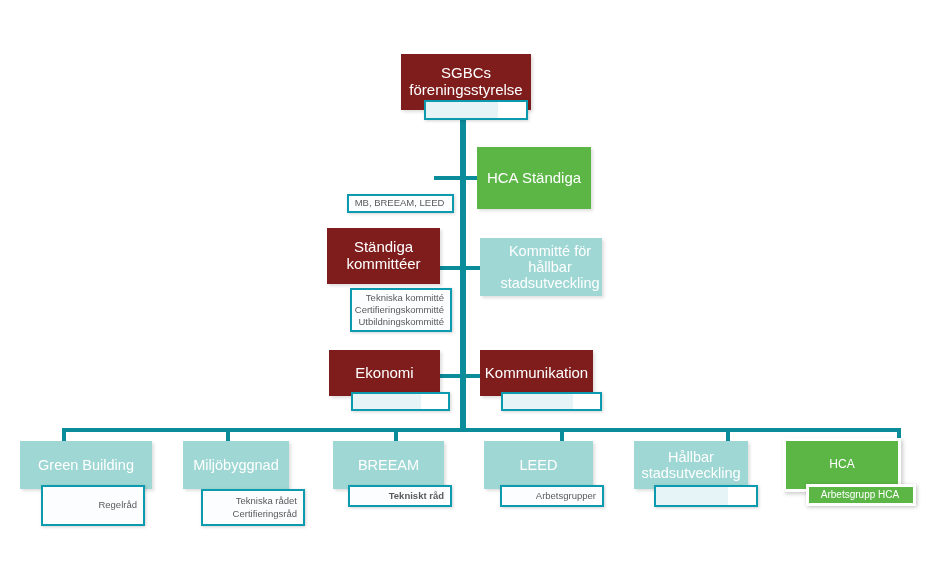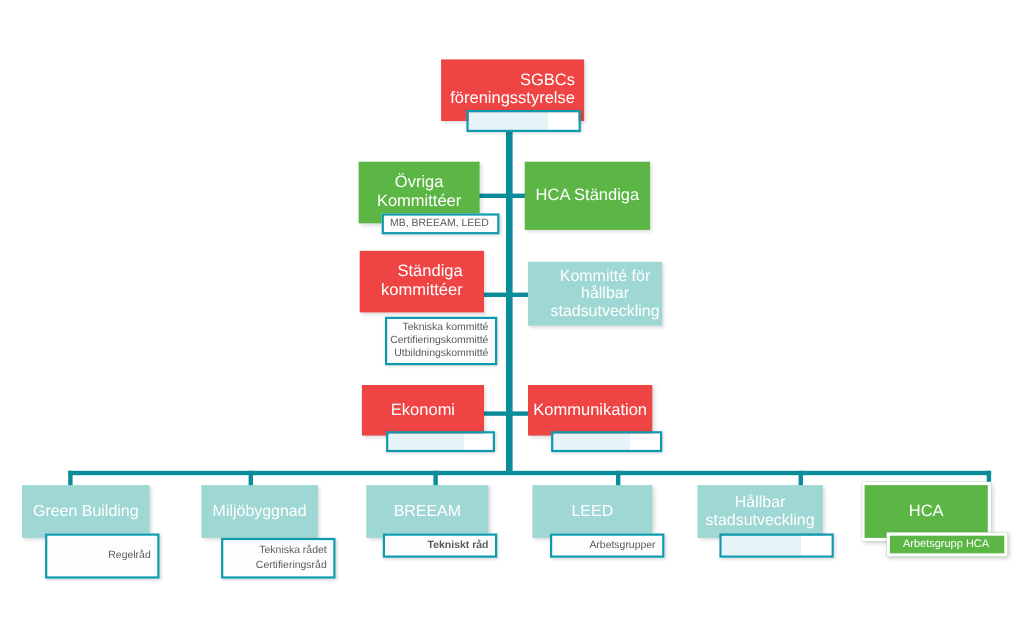--- a/index.html
+++ b/index.html
@@ -33,21 +33,21 @@
     box-sizing: border-box;
     display: flex;
     align-items: center;
     justify-content: center;
     text-align: center;
     color: #ffffff;
     line-height: 1.12;
     z-index: 3;
     box-shadow: 2px 2px 3px rgba(0,0,0,0.13);
   }
-  .node.teal      { background: #ef4444; text-align: right; }
+  .node.teal      { background: #7f1d1d; }
   .node.green     { background: #5cb646; }
   .node.lightteal { background: #9ed7d3; }
   .node.green.outlined {
     border: 3px solid #ffffff;
     box-shadow: 2px 2px 4px rgba(0,0,0,0.2);
   }
 
   .node-label {
     display: block;
     padding: 0 6px;
@@ -108,24 +108,20 @@
   <div class="conn" style="left:897px; top:428px; width:4px; height:14px;"></div>
 
   <div class="node teal" style="left:401px; top:54px; width:130px; height:56px; font-size:15px;">
     <span class="node-label">SGBCs
 föreningsstyrelse</span>
   </div>
   <div class="sub tinted" style="left:424px; top:100px; width:104px; height:20px;">
     <span class="line"></span>
   </div>
 
-  <div class="node green" style="left:326px; top:147px; width:110px; height:56px; font-size:15px;">
-    <span class="node-label">Övriga
-Kommittéer</span>
-  </div>
   <div class="sub" style="left:347px; top:194px; width:107px; height:19px; align-items:center; text-align:center;">
     <span class="line">MB, BREEAM, LEED</span>
   </div>
 
   <div class="node green" style="left:477px; top:147px; width:114px; height:62px; font-size:15px;">
     <span class="node-label">HCA Ständiga</span>
   </div>
 
   <div class="node teal" style="left:327px; top:228px; width:113px; height:56px; font-size:15px;">
     <span class="node-label">Ständiga
@@ -150,21 +146,21 @@
     <span class="line"></span>
   </div>
 
   <div class="node teal" style="left:480px; top:350px; width:113px; height:46px; font-size:15px;">
     <span class="node-label">Kommunikation</span>
   </div>
   <div class="sub tinted" style="left:501px; top:392px; width:101px; height:19px;">
     <span class="line"></span>
   </div>
 
-  <div class="node lightteal" style="left:20px; top:441px; width:116px; height:48px; font-size:14.5px;">
+  <div class="node lightteal" style="left:20px; top:441px; width:132px; height:48px; font-size:14.5px;">
     <span class="node-label">Green Building</span>
   </div>
   <div class="sub" style="left:41px; top:485px; width:104px; height:41px;text-align:right;">
     <span class="line">Regelråd</span>
   </div>
 
   <div class="node lightteal" style="left:183px; top:441px; width:106px; height:48px; font-size:14.5px;">
     <span class="node-label">Miljöbyggnad</span>
   </div>
   <div class="sub" style="left:201px; top:489px; width:104px; height:37px;padding-left:32px;">
@@ -187,20 +183,20 @@
   </div>
 
   <div class="node lightteal" style="left:634px; top:441px; width:114px; height:48px; font-size:14.5px;">
     <span class="node-label">Hållbar
 stadsutveckling</span>
   </div>
   <div class="sub tinted" style="left:654px; top:485px; width:104px; height:22px;">
     <span class="line"></span>
   </div>
 
-  <div class="node green outlined" style="left:783px; top:438px; width:118px; height:54px; font-size:15px;">
+  <div class="node green outlined" style="left:783px; top:438px; width:118px; height:54px; font-size:12px;">
     <span class="node-label">HCA</span>
   </div>
   <div class="sub greenfill" style="left:806px; top:484px; width:110px; height:22px; font-size:10px;">
     <span class="line">Arbetsgrupp HCA</span>
   </div>
 
 </div>
 
 </body></html>

